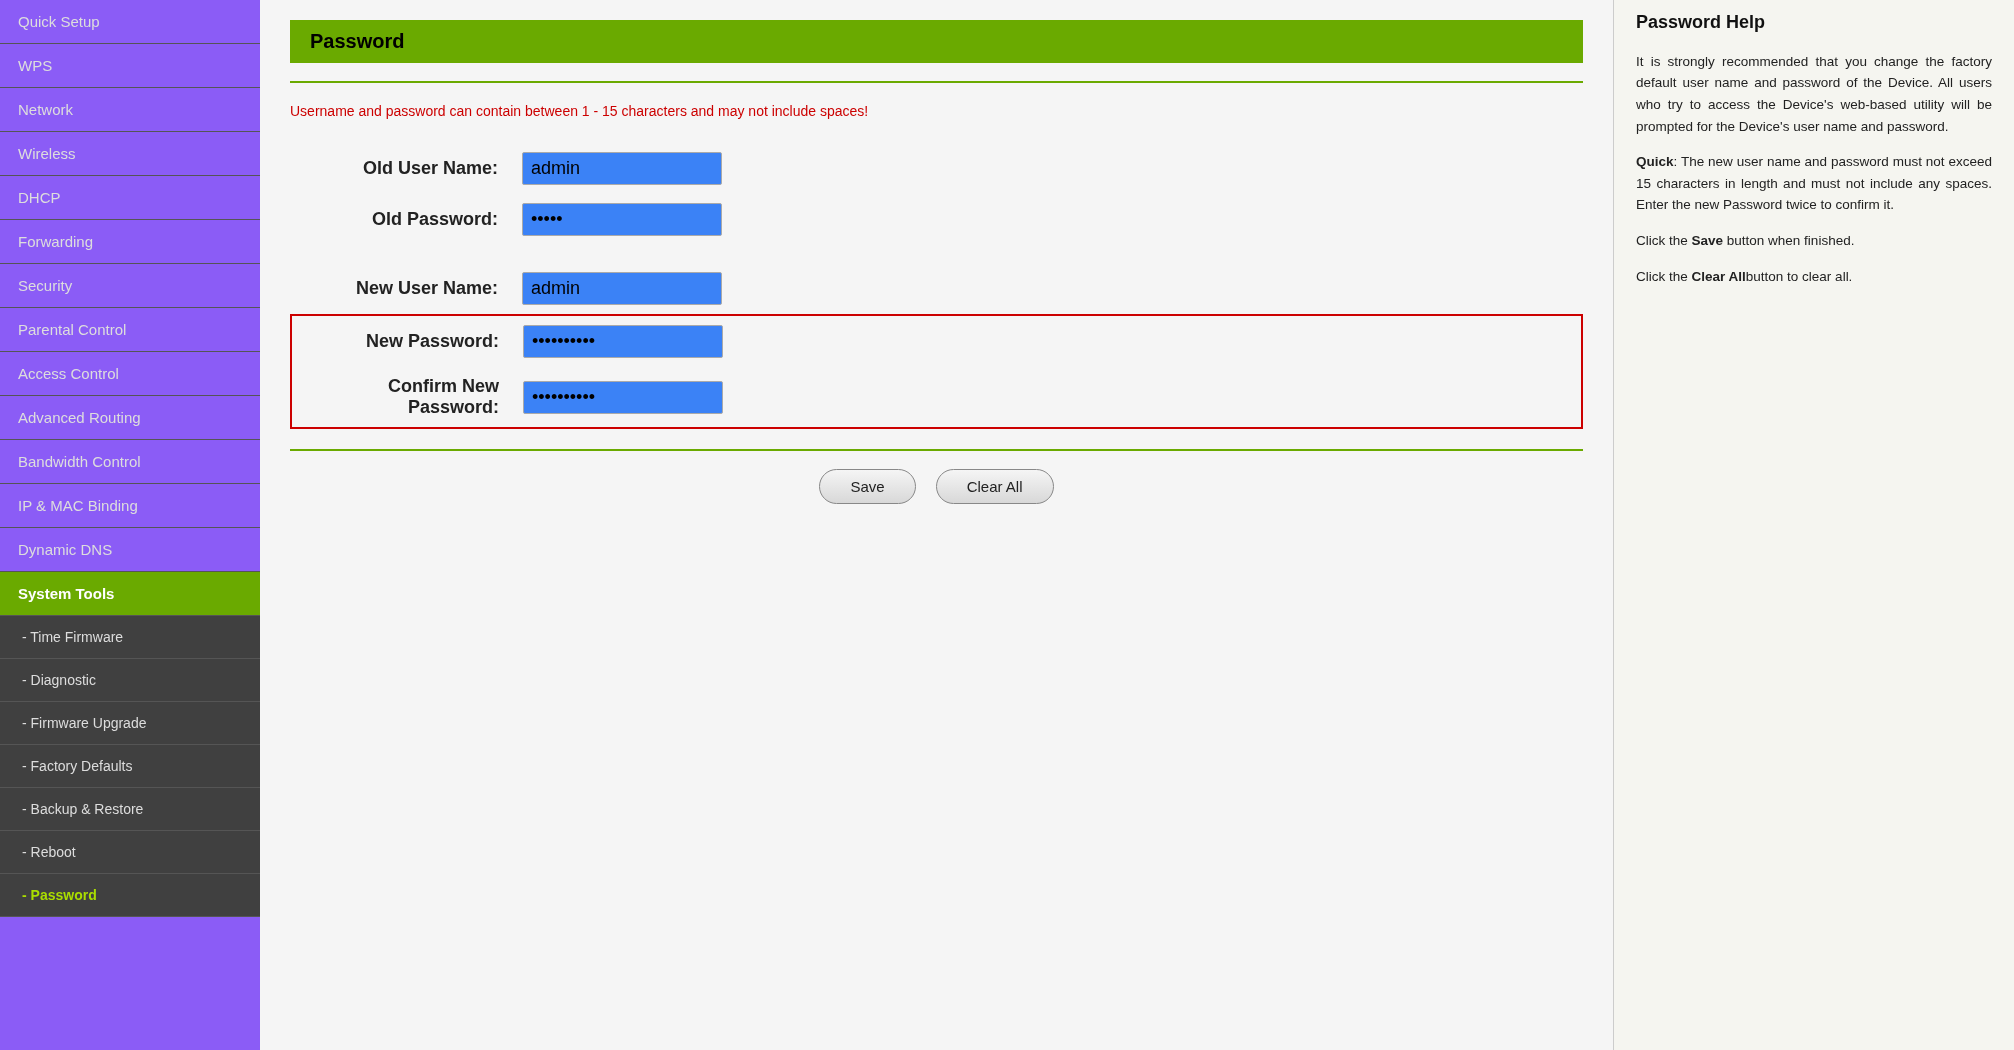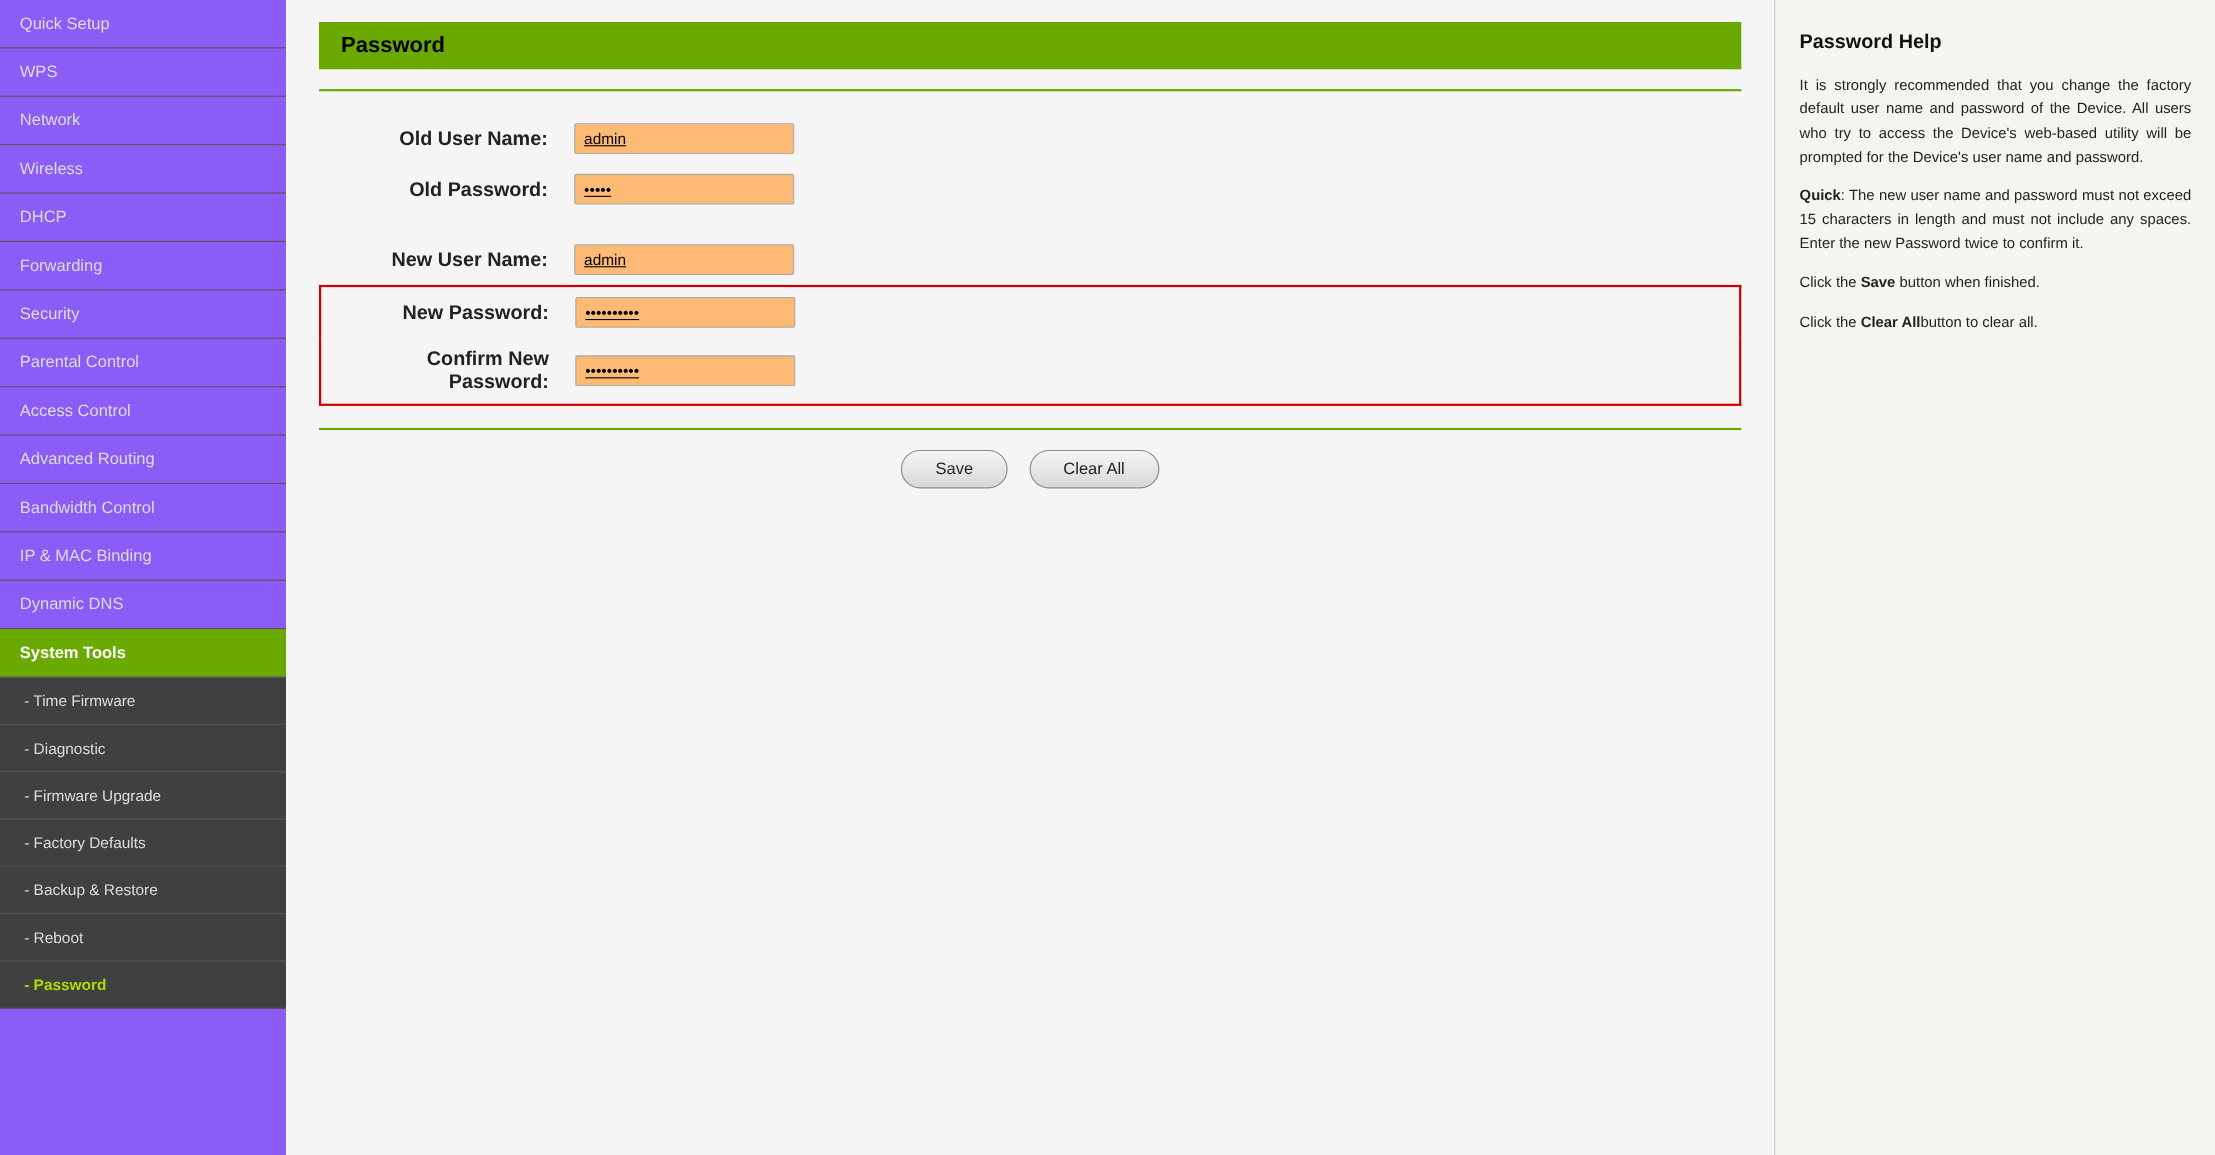--- a/index.html
+++ b/index.html
@@ -99,25 +99,24 @@
       width: 220px;
       font-size: 18px;
       color: #222;
     }
     .form-table td.field {
       text-align: left;
     }
     .form-input {
       border: 1px solid #aaa;
       padding: 5px 8px;
-      font-size: 14px;
+      font-size: 18px;
       width: 200px;
       border-radius: 2px;
-      background: #fdba74;
-      text-decoration: underline;
+      background: #3b82f6;
     }
 
     .bottom-divider {
       border: none;
       border-top: 2px solid #6aaa00;
       margin: 20px 0 18px 0;
     }
 
     
     .btn-row {
@@ -136,21 +135,21 @@
       color: #222;
       font-weight: normal;
     }
 
     
     #help-panel {
       width: 401px;
       min-width: 300px;
       background: #f5f5f0;
       border-left: 1px solid #ccc;
-      padding: 24px 22px;
+      padding: 8px 22px;
       font-size: 13.5px;
       color: #222;
       line-height: 1.6;
     }
     .help-title {
       font-size: 18px;
       font-weight: bold;
       margin-bottom: 14px;
       color: #111;
     }
@@ -187,20 +186,21 @@
   <div class="sidebar-item sub-active">- Password</div>
 </div>
 
 <div id="main">
   <div id="center">
 
     <div class="page-title-bar">Password</div>
 
     <hr class="divider">
 
+    <div class="warning-text">Username and password can contain between 1 - 15 characters and may not include spaces!</div>
 
     <table class="form-table">
       <tbody>
           <tr>
         <td class="label">Old User Name:</td>
         <td class="field">
           <input class="form-input" type="text" value="admin" style="">
         </td>
       </tr>
       <tr>

